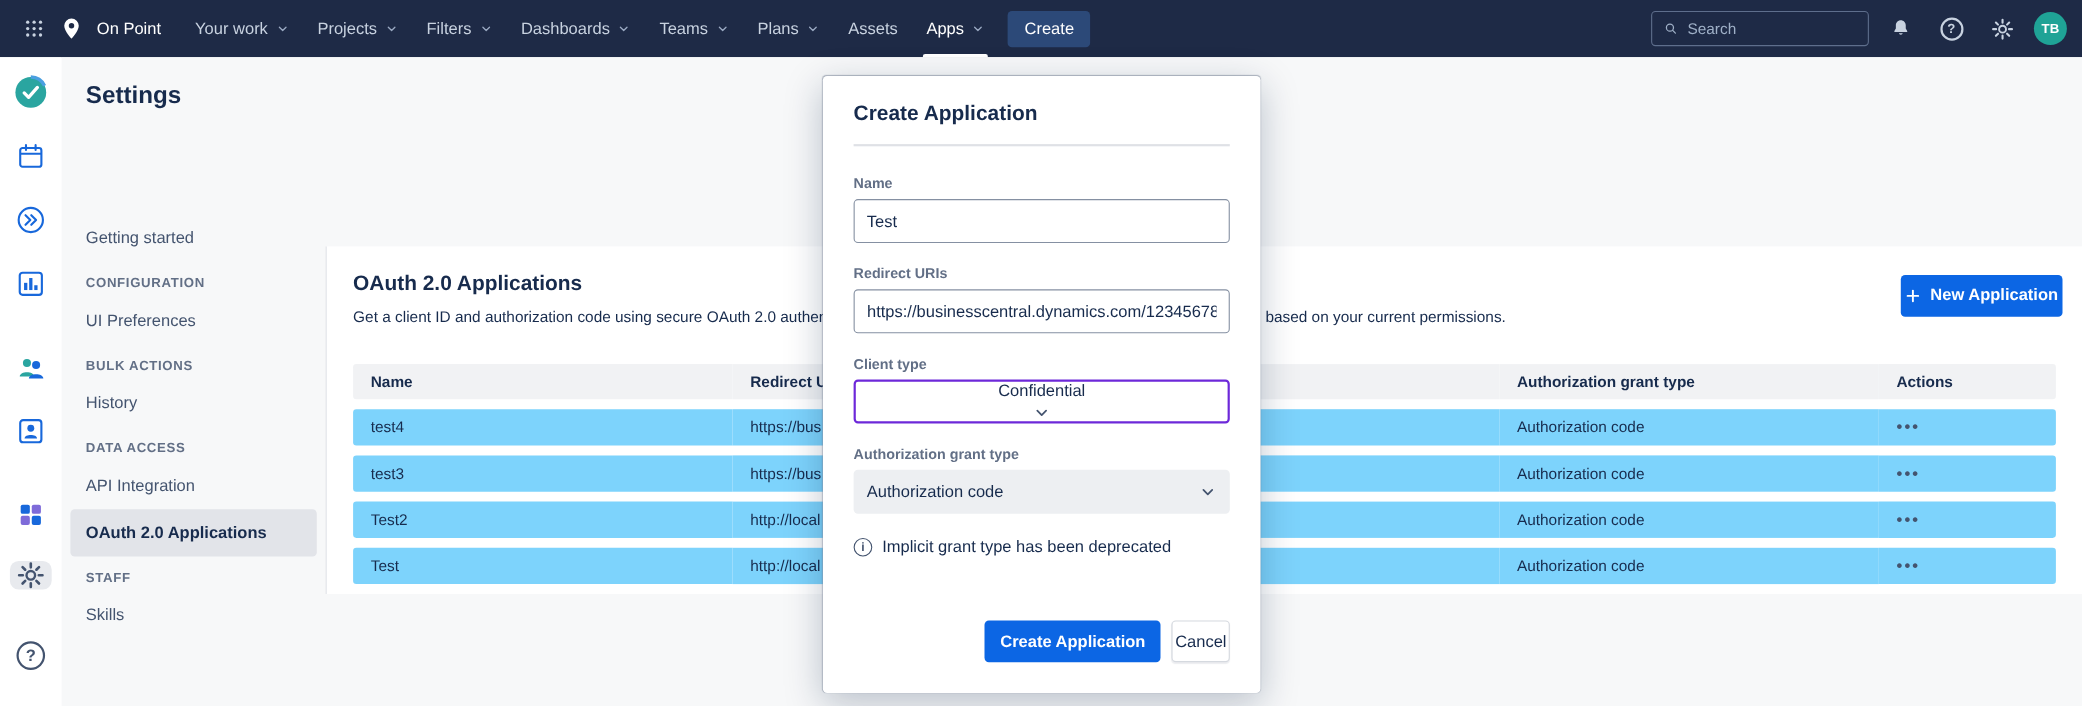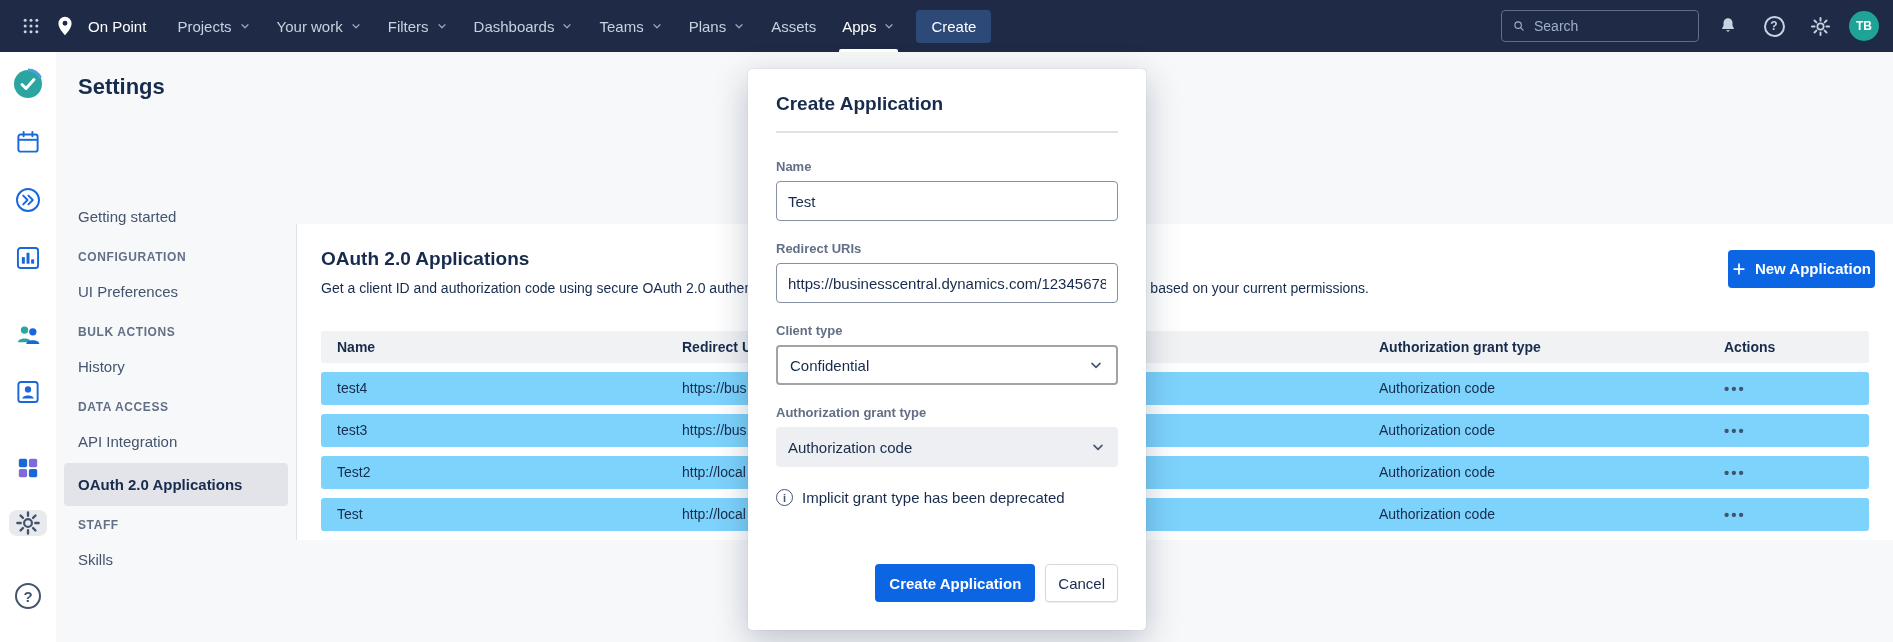--- a/index.html
+++ b/index.html
@@ -59,27 +59,27 @@
   
   .modal { position:absolute; left:748px; top:69px; width:398px; height:561px; background:#fff; border-radius:4px;
            box-shadow:0 10px 34px rgba(9,30,66,0.25), 0 0 1px rgba(9,30,66,0.3);
            padding:24px 28px 28px; display:flex; flex-direction:column; z-index:20; }
   .modal h3 { font-size:19px; font-weight:700; color:#172B4D; margin-bottom:16px; }
   .modal hr { border:none; border-top:2px solid #DFE1E6; margin-bottom:16px; }
   .f-label { font-size:13px; font-weight:600; color:#626F86; margin:20px 0 7px; }
   .text-input { width:100%; height:40px; border:1px solid #8590A2; border-radius:4px; padding:0 11px; font-size:15px; color:#172B4D; font-family:inherit; background:#fff; }
   .select { height:40px; border-radius:4px; display:flex; align-items:center; justify-content:space-between; padding:0 12px; font-size:15px; color:#172B4D; cursor:pointer; }
   .select .chev { width:16px; height:16px; color:#44546F; flex:none; }
-  .select.focused { border:2px solid #a3a3a3; background:#fff; }
+  .select.focused { border:2px solid #6d28d9; background:#fff;flex-direction:column; }
   .select.filled { background:#EDEFF2; }
   .info-row { display:flex; align-items:center; gap:9px; margin-top:22px; font-size:15px; color:#172B4D; }
   .info-icon { width:17px; height:17px; border-radius:50%; border:1.5px solid #44546F; color:#44546F; font-size:11px; font-weight:700; font-style:normal; display:flex; align-items:center; justify-content:center; flex:none; }
   .modal-footer { margin-top:auto; display:flex; justify-content:flex-end; gap:10px; }
   .btn-primary { background:#0C66E4; color:#fff; font-weight:700; font-size:15px; height:38px; padding:0 14px; border-radius:4px; border:none; cursor:pointer; font-family:inherit; }
-  .btn-secondary { background:#fff; color:#172B4D; font-weight:500; font-size:15px; height:38px; padding:0 12px; border-radius:4px; border:1px solid #D5D9DF; box-shadow:0 1px 1px rgba(9,30,66,0.08); cursor:pointer; font-family:inherit; }
+  .btn-secondary { background:#fff; color:#172B4D; font-weight:500; font-size:15px; height:38px; padding:0 2px; border-radius:4px; border:1px solid #D5D9DF; box-shadow:0 1px 1px rgba(9,30,66,0.08); cursor:pointer; font-family:inherit; }
 </style>
 </head>
 <body>
 
 <svg width="0" height="0" style="position:absolute" aria-hidden="true">
   <defs>
     <symbol id="i-grid9" viewBox="0 0 24 24">
       <g fill="currentColor">
         <circle cx="5" cy="5" r="1.8"></circle>
           <circle cx="12" cy="5" r="1.8"></circle>
@@ -125,27 +125,27 @@
       </svg>
     </span>
   <span class="nav-icon-btn" style="color:#fff">
       <svg width="22" height="22">
         <use href="#i-pin"></use>
       </svg>
     </span>
   <span class="site-name">On Point</span>
 
   <div class="nav-item">
+      <span>Your work</span>
+      <svg class="chev">
+        <use href="#i-chevdown"></use>
+      </svg>
+    </div>
+  <div class="nav-item">
       <span>Projects</span>
-      <svg class="chev">
-        <use href="#i-chevdown"></use>
-      </svg>
-    </div>
-  <div class="nav-item">
-      <span>Your work</span>
       <svg class="chev">
         <use href="#i-chevdown"></use>
       </svg>
     </div>
   <div class="nav-item">
       <span>Filters</span>
       <svg class="chev">
         <use href="#i-chevdown"></use>
       </svg>
     </div>

